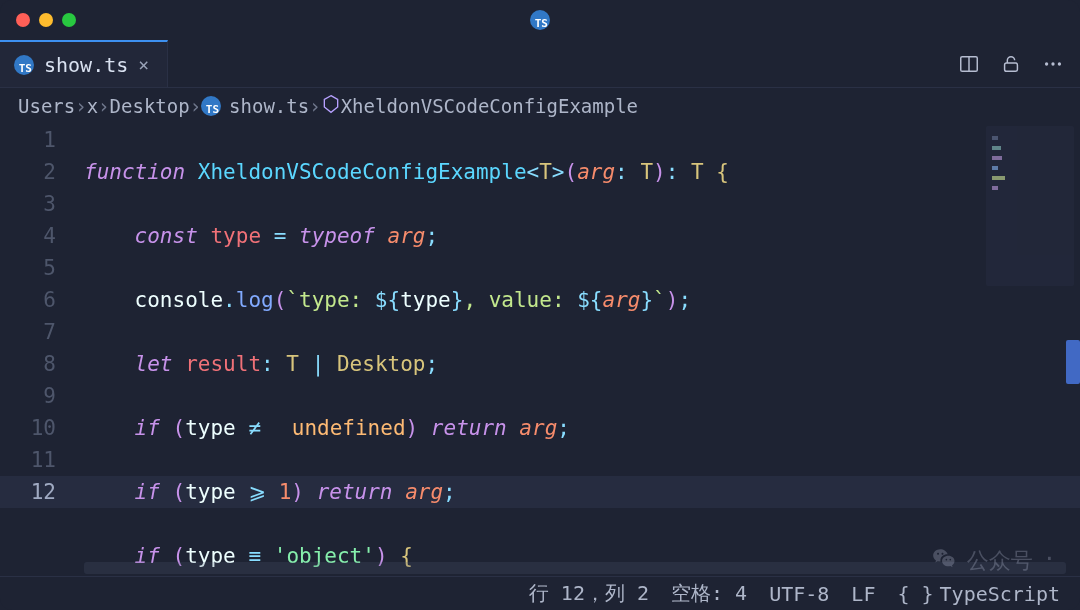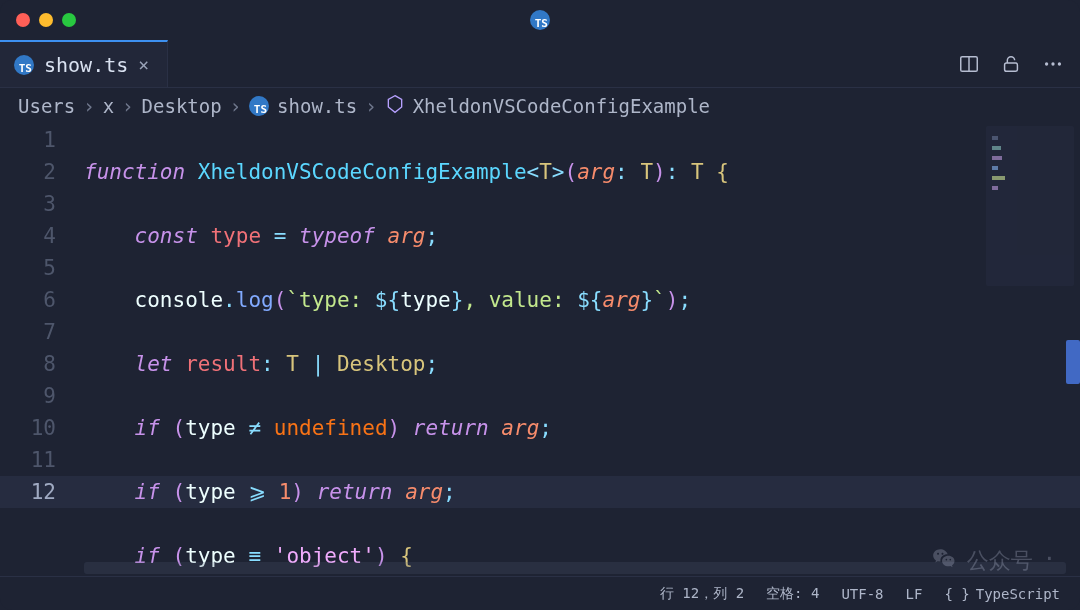--- a/index.html
+++ b/index.html
@@ -60,21 +60,20 @@
   .tabs-spacer { flex: 1; }
   .tabs-right { display: flex; align-items: center; gap: 20px; padding-right: 16px; color: #b6bdd1; }
   .icon { display: inline-flex; }
   
   .breadcrumb {
     height: 36px;
     display: flex; align-items: center;
     padding: 0 18px;
     color: #aeb6c9;
     font-size: 19px;
-    gap: 8px;
   }
   .chev { color: #6f778c; }
   .bc-ts { display: inline-flex; align-items: center; gap: 8px; }
   .hex-icon { color: #b7a1ff; }
   
   .editor {
     position: absolute;
     top: 124px; bottom: 34px; left: 0; right: 0;
     display: flex;
     font-family: "SF Mono", Menlo, Consolas, monospace;
@@ -96,26 +95,26 @@
   }
   
   .kw { color: #c792ea; font-style: italic; }
   .def { color: #5bd7ff; }
   .type { color: #d8c57c; }
   .param { color: #f78c6c; font-style: italic; }
   .var { color: #f07178; }
   .op { color: #89ddff; }
   .prop { color: #82aaff; }
   .obj { color: #d8c57c; }
-  .str { color: #f0abfc; text-align: right; }
+  .str { color: #86efac; text-align: right; }
   .pun { color: #89ddff; }
   .brace { color: #d8c57c; }
   .paren { color: #c792ea; }
   .num { color: #f78c6c; }
-  .bi { color: #f97316; }
+  .bi { color: #fdba74; margin-left: 18px; }
   .tmpl { color: #c3e88d; }
   .ident { color: #eeffff; }
   
   .minimap {
     position: absolute;
     top: 126px; right: 6px;
     width: 88px; height: 160px;
     background: linear-gradient(#242a3d, #242a3d);
     opacity: 0.7;
     border-radius: 2px;
@@ -141,21 +140,21 @@
   }
   
   .statusbar {
     position: absolute; left: 0; right: 0; bottom: 0;
     height: 34px;
     display: flex; align-items: center;
     justify-content: flex-end;
     gap: 22px;
     padding: 0 20px;
     color: #aeb6c9;
-    font-size: 14px;
+    font-size: 20px;
     background: #1e2333;
     border-top: 1px solid #2a3045;
   }
   .status-item { display: inline-flex; align-items: center; gap: 6px; }
   
   .watermark {
     position: absolute;
     right: 24px; bottom: 34px;
     color: rgba(200,210,230,0.26);
     font-size: 22px;

